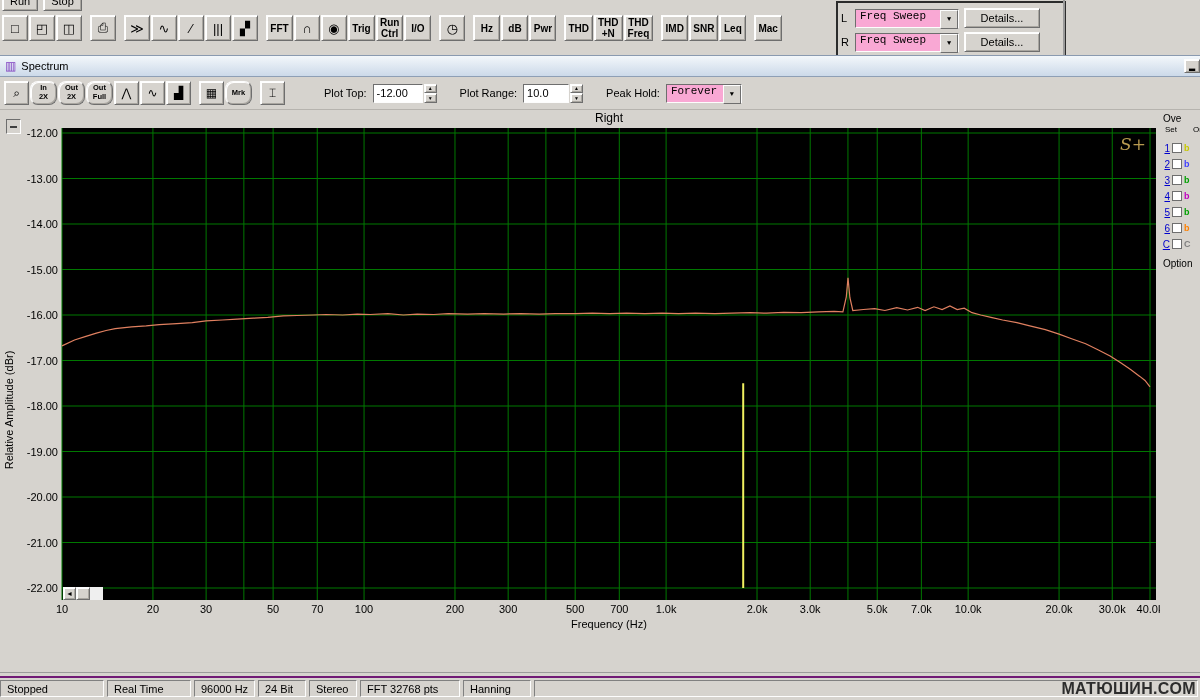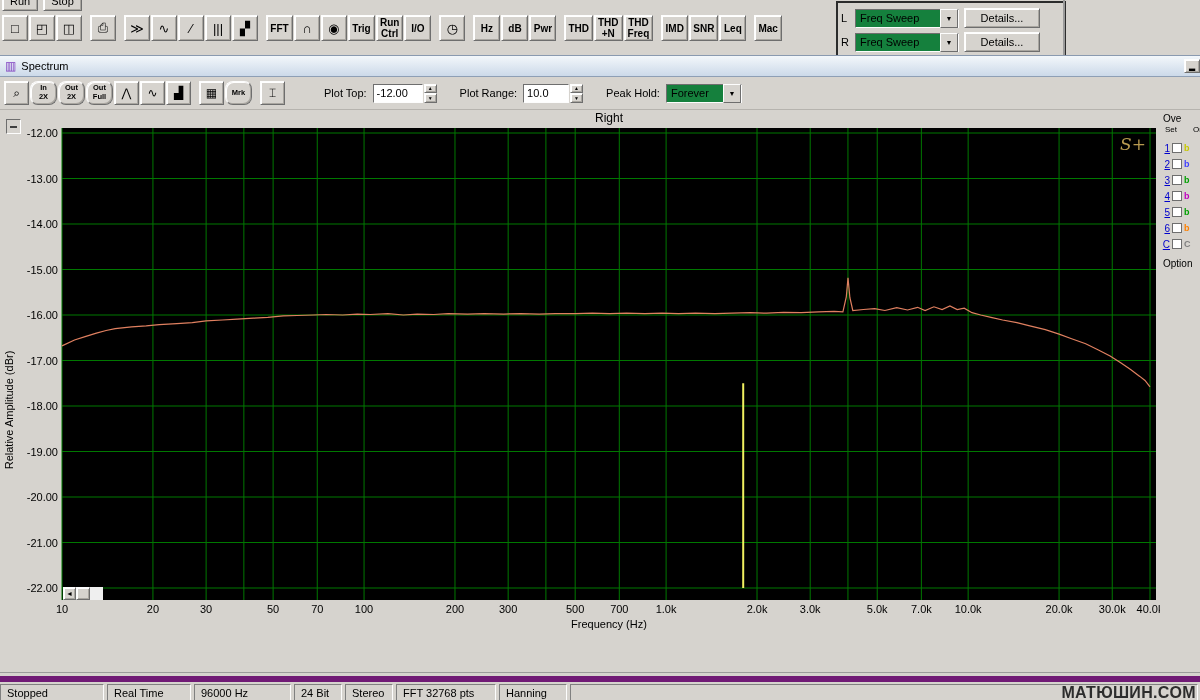--- a/index.html
+++ b/index.html
@@ -14,21 +14,21 @@
   .sp-tbtn{width:27px;height:24px;font-size:7.5px;font-weight:bold;white-space:pre-line;line-height:1.15;text-align:center;border-radius:8px;}
   .tb-group{display:flex;gap:1px;}
   #top-strip{position:absolute;left:0;top:0;width:1200px;height:55px;background:#d6d3ce;}
   #runstop{position:absolute;top:-10px;left:2px;display:flex;gap:5px;}
   .rs-btn{height:21px;padding:0 7px;font-size:11px;}
   #main-toolbar{position:absolute;top:15px;left:2px;display:flex;gap:8px;align-items:flex-start;}
   #dock{position:absolute;left:836px;top:1px;width:220px;height:52px;border:2px solid #2c2c2c;background:#d6d3ce;
         display:flex;flex-direction:column;justify-content:center;gap:3px;padding:1px 3px;box-sizing:content-box;}
   .dock-row{display:flex;align-items:center;gap:5px;height:21px;}
   .dock-ch{width:9px;font-size:11px;}
-  .combo{display:inline-flex;align-items:center;background:#15803d;border:1px solid;border-color:#6e6e6e #fdfdfd #fdfdfd #6e6e6e;height:19px;font-size:11px;box-sizing:border-box;}
+  .combo{display:inline-flex;align-items:flex-start;background:#f9a8d4;border:1px solid;border-color:#6e6e6e #fdfdfd #fdfdfd #6e6e6e;height:19px;font-size:11px;box-sizing:border-box;font-family:Liberation Mono, monospace;}
   .combo .val{flex:1;padding:0 4px;white-space:nowrap;overflow:hidden;}
   .combo .arrow{width:16px;height:17px;background:#d6d3ce;border:1px solid;border-color:#fdfdfd #6e6e6e #6e6e6e #fdfdfd;
                 font-size:7px;display:flex;align-items:center;justify-content:center;}
   .dock-combo{width:104px;}
   .dock-btn{width:76px;height:20px;font-size:11px;}
   #dock-divider{position:absolute;left:1063px;top:0;width:2px;height:55px;background:#9a9a9a;}
   #spectrum-window{position:absolute;left:0;top:55px;width:1200px;height:617px;background:#d6d3ce;border-top:1px solid #8a9ab0;}
   #titlebar{position:absolute;left:0;top:0;width:1200px;height:21px;background:linear-gradient(#f3f7fb,#ccd9e9);
             border-bottom:1px solid #8e9fb5;display:flex;align-items:center;gap:5px;padding:0 5px;font-size:11px;box-sizing:border-box;}
   .title-icon{font-size:12px;color:#8040c0;line-height:1;}
@@ -51,21 +51,21 @@
   #overlay{position:absolute;left:1160px;top:0;width:40px;height:563px;font-size:10px;overflow:hidden;}
   #ov-header{position:absolute;left:3px;top:3px;white-space:nowrap;font-size:10px;}
   #ov-cols{position:absolute;left:5px;top:15px;display:flex;gap:16px;font-size:8px;}
   #ov-rows{position:absolute;left:1px;top:30px;width:40px;}
   .ov-row{height:16px;display:flex;align-items:center;gap:2px;padding-left:1px;}
   .ov-num{color:#0000cc;text-decoration:underline;font-size:10px;width:8px;text-align:right;}
   .ov-check{width:10px;height:10px;background:#fff;border:1px solid #6e6e6e;box-sizing:border-box;}
   .ov-tag{font-size:9px;font-weight:bold;}
   #ov-footer{position:absolute;left:3px;top:148px;white-space:nowrap;font-size:10px;}
   #statusbar{position:absolute;left:0;top:676px;width:1200px;height:22px;background:#d6d3ce;display:flex;gap:3px;
-             padding:2px 2px 0 0;box-sizing:border-box;border-top:6px solid #701a75;}
+             padding:2px 2px 0 0;box-sizing:border-box;border-top:2px solid #701a75;}
   .seg{border:1px solid;border-color:#808080 #fdfdfd #fdfdfd #808080;height:17px;padding:1px 6px;font-size:11px;
        display:flex;align-items:center;white-space:nowrap;box-sizing:border-box;}
   #watermark{position:absolute;right:4px;top:2px;font-size:16px;font-weight:bold;color:#2d2d2d;letter-spacing:0.3px;}
   #status-divider{position:absolute;left:0;top:672px;width:1200px;height:1px;background:#9a9a9a;}
 </style>
 </head>
 <body>
 
 <div id="screen">
 
@@ -325,21 +325,21 @@
           </div>
         <div id="ov-footer">Option</div>
       </div>
     </div>
   </div>
 
   <div id="status-divider"></div>
   <div id="statusbar">
     <span class="seg" style="width: 104px;">Stopped</span>
       <span class="seg" style="width: 84px;">Real Time</span>
-      <span class="seg" style="width: 97px;">96000 Hz</span>
+      <span class="seg" style="width: 61px;">96000 Hz</span>
       <span class="seg" style="width: 48px;">24 Bit</span>
       <span class="seg" style="width: 48px;">Stereo</span>
       <span class="seg" style="width: 100px;">FFT 32768 pts</span>
       <span class="seg" style="width: 68px;">Hanning</span>
       <span class="seg" style="flex: 1 1 0%;"></span>
       <span id="watermark">МАТЮШИН.COM</span>
   </div>
 
 </div>
 

